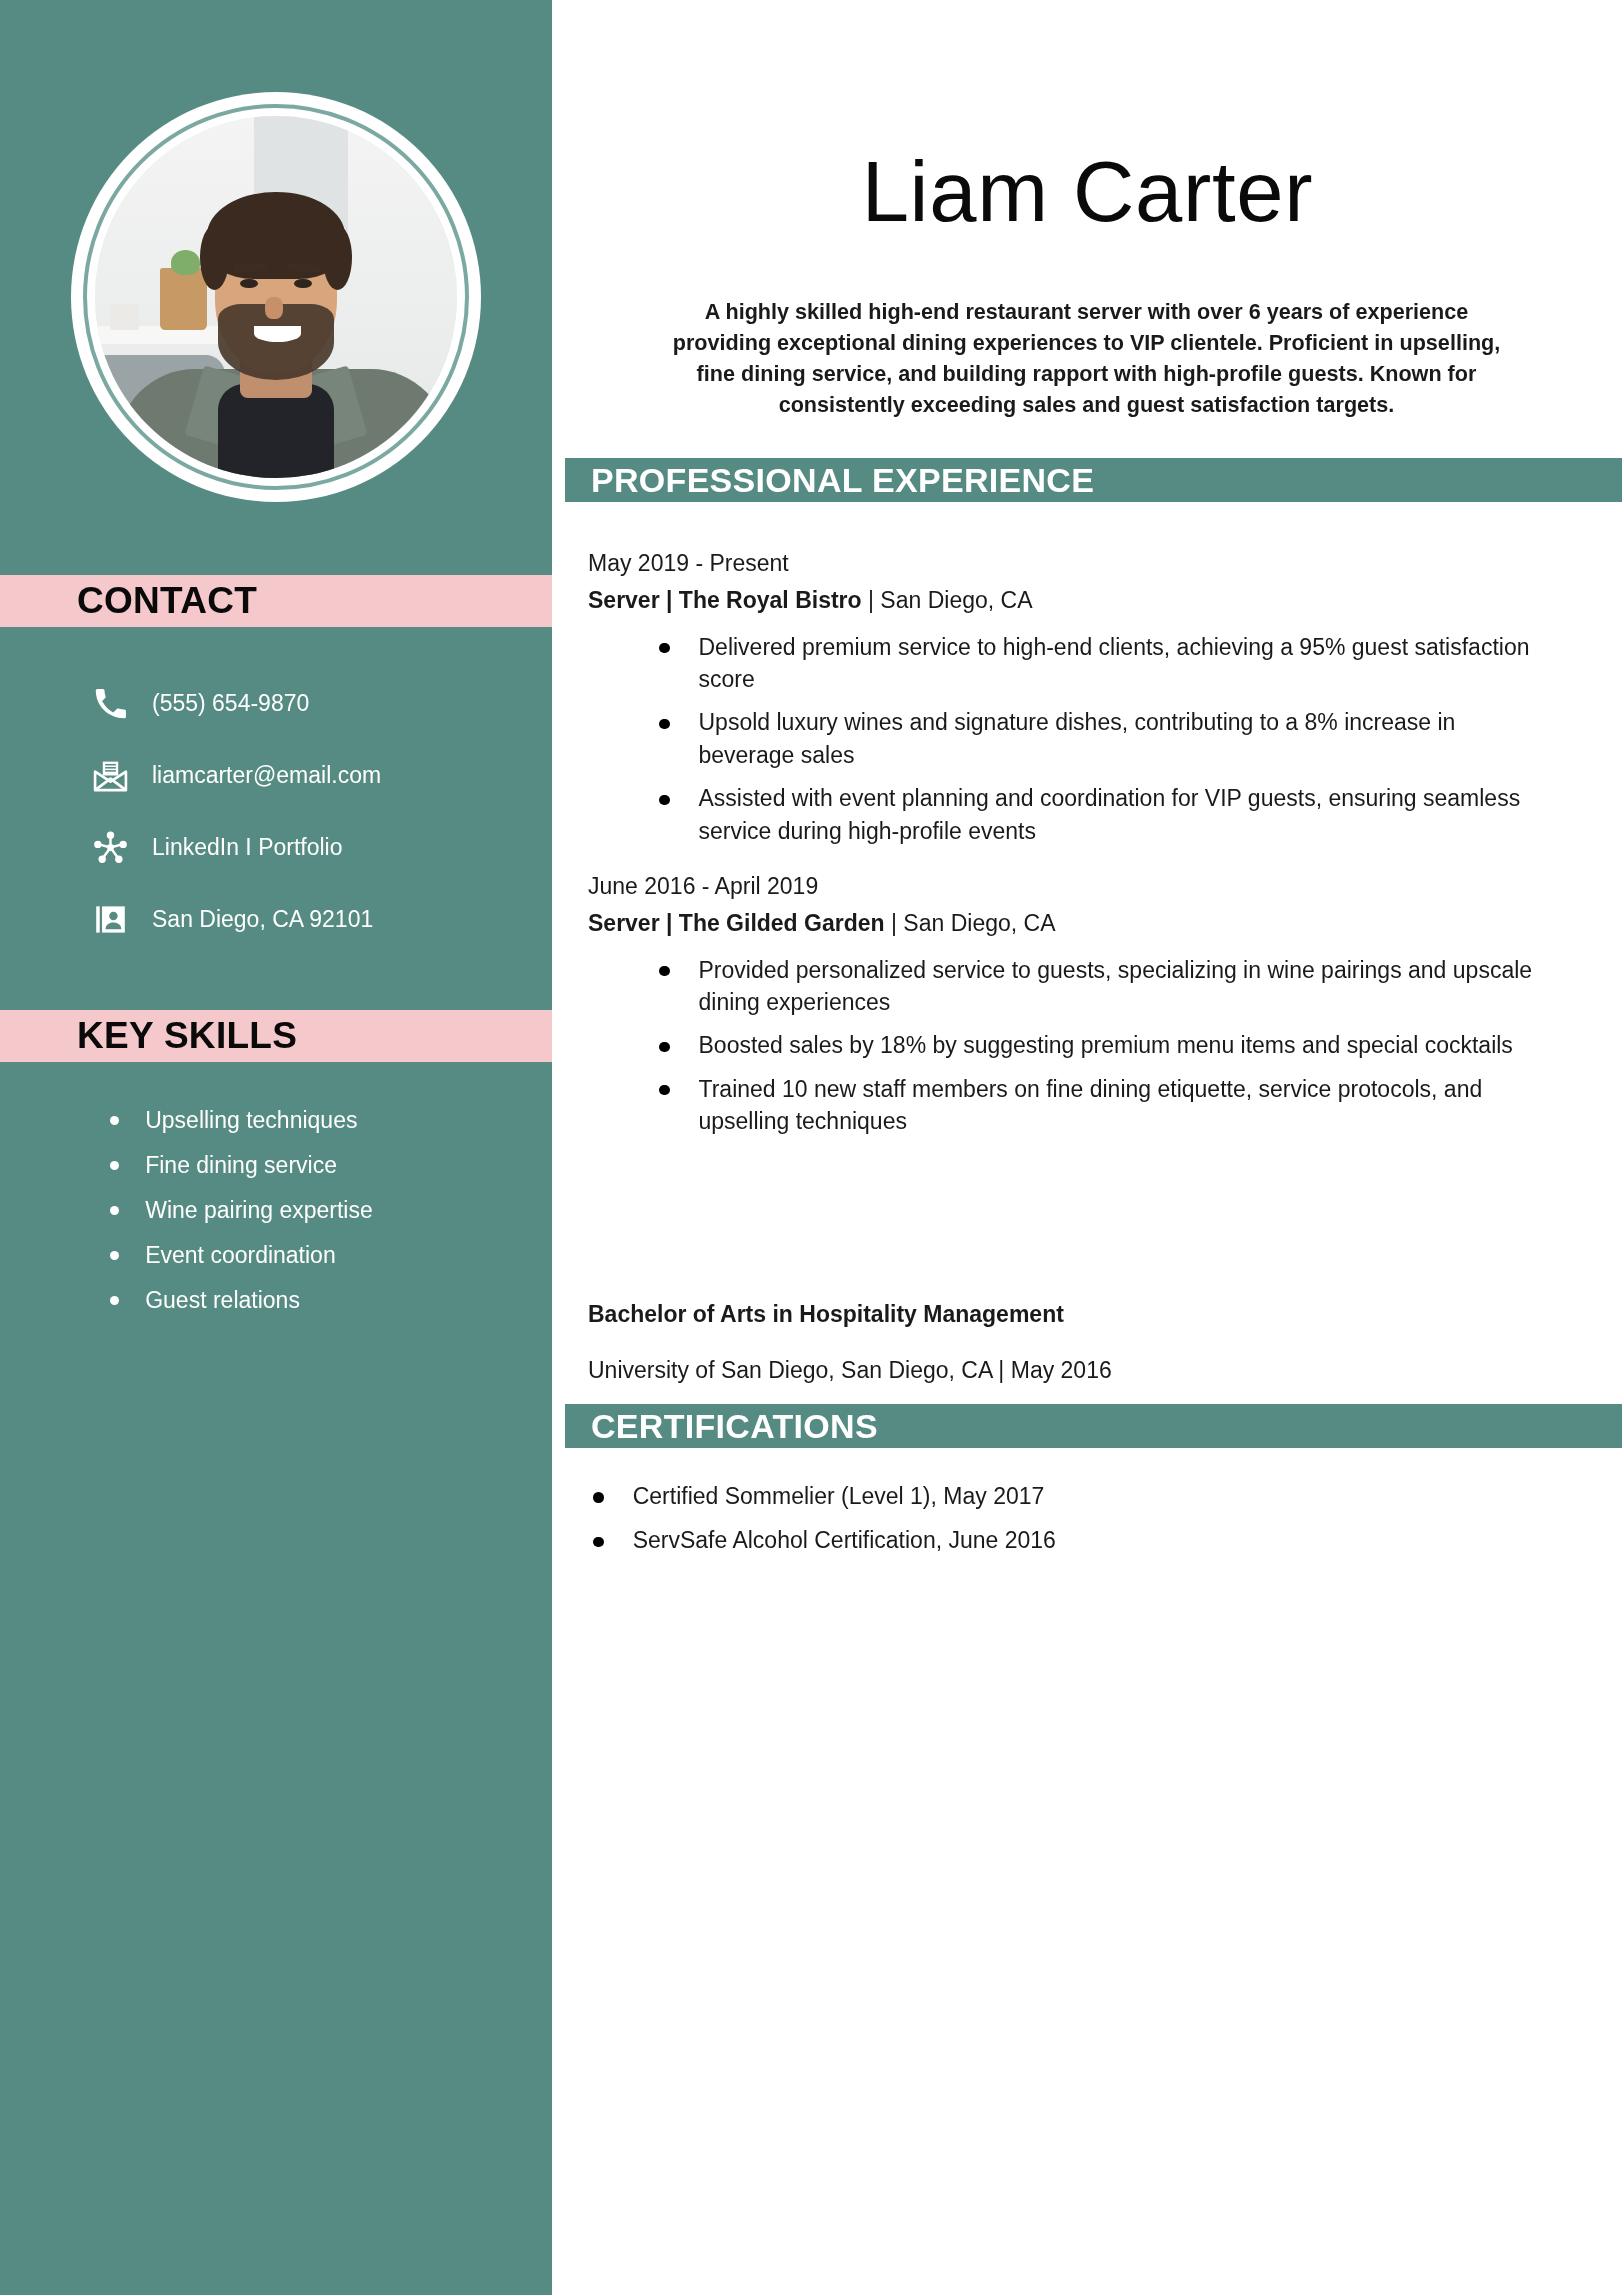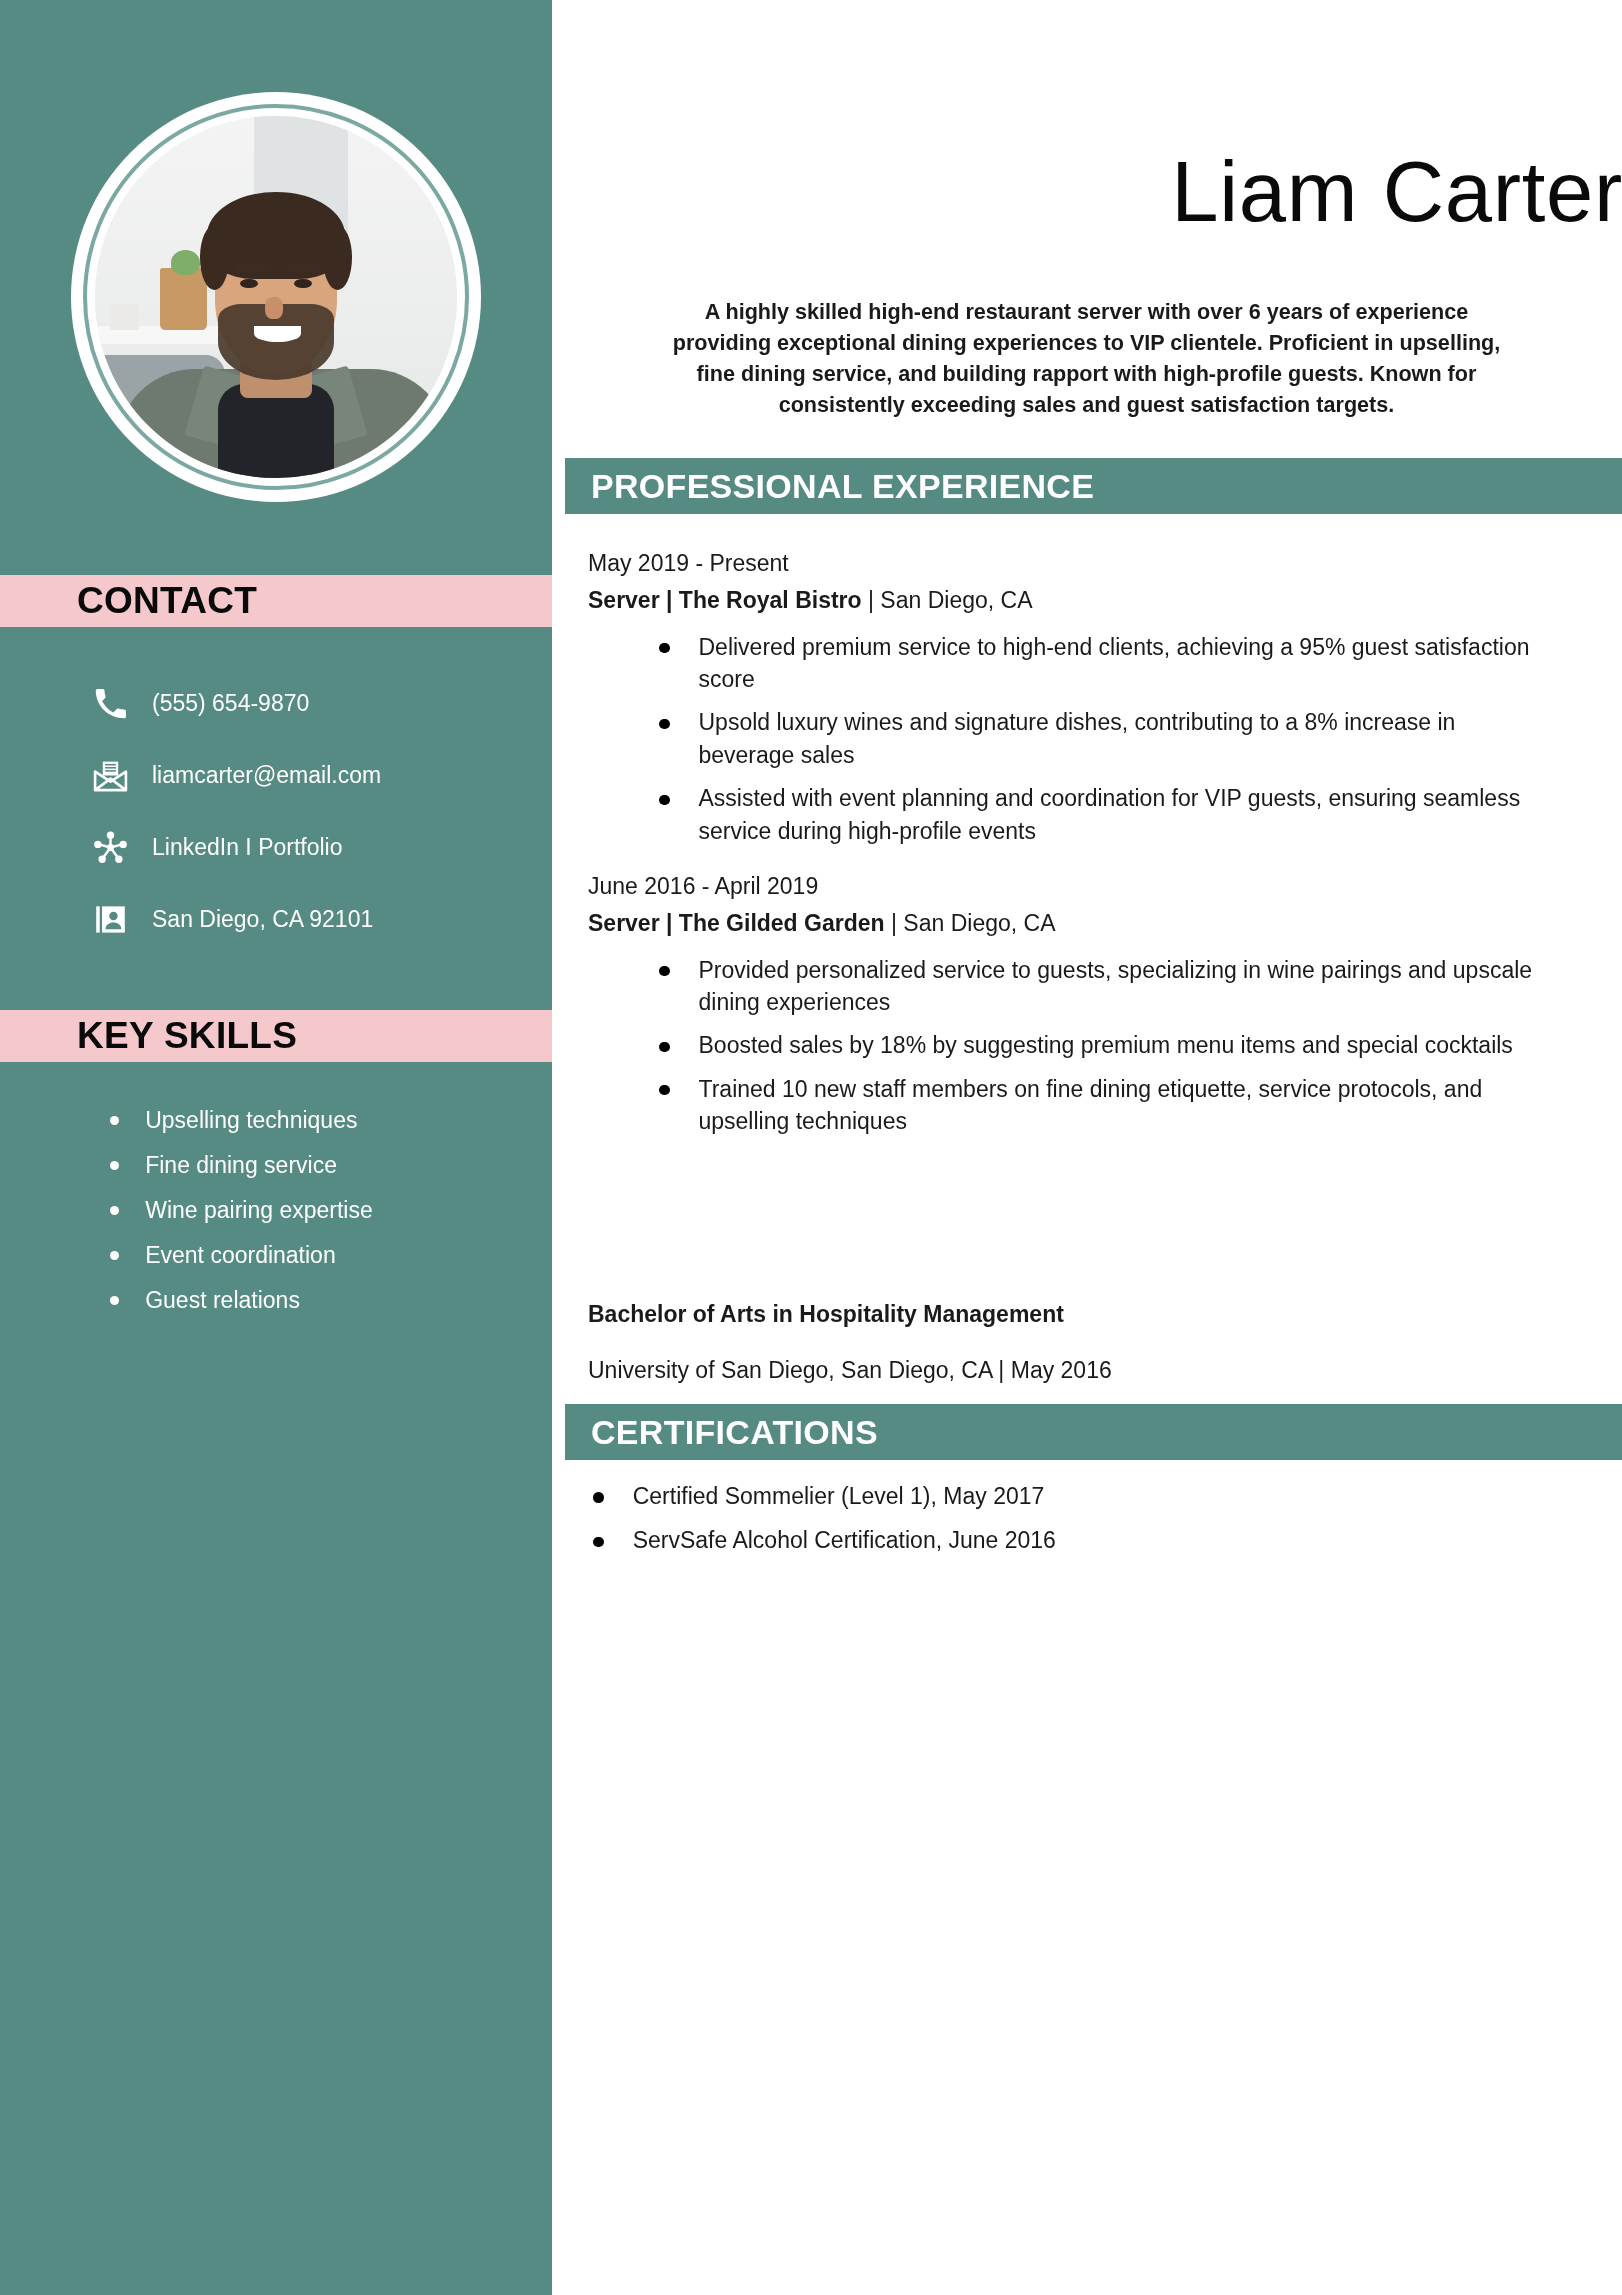--- a/index.html
+++ b/index.html
@@ -237,21 +237,21 @@
     width: 1071px;
     height: 2295px;
     background: #ffffff;
   }
 
   .name {
     position: absolute;
     left: 0;
     top: 149px;
     width: 1071px;
-    text-align: right;
+    text-align: center;
     font-size: 85px;
     font-weight: 400;
     color: #0a0a0a;
     letter-spacing: 0.7px;
     line-height: 1;
   }
 
   .summary {
     position: absolute;
     left: 113px;
@@ -261,21 +261,21 @@
     font-size: 21.6px;
     font-weight: bold;
     color: #1a1a1a;
     line-height: 1.43;
   }
 
   .sec-bar {
     position: absolute;
     left: 13px;
     width: 1058px;
-    height: 56px;
+    height: 44px;
     background: #558B82;
     display: flex;
     align-items: center;
   }
   .sec-bar .sec-title {
     margin-left: 26px;
     color: #ffffff;
     font-size: 34px;
     font-weight: bold;
     letter-spacing: 0.3px;

